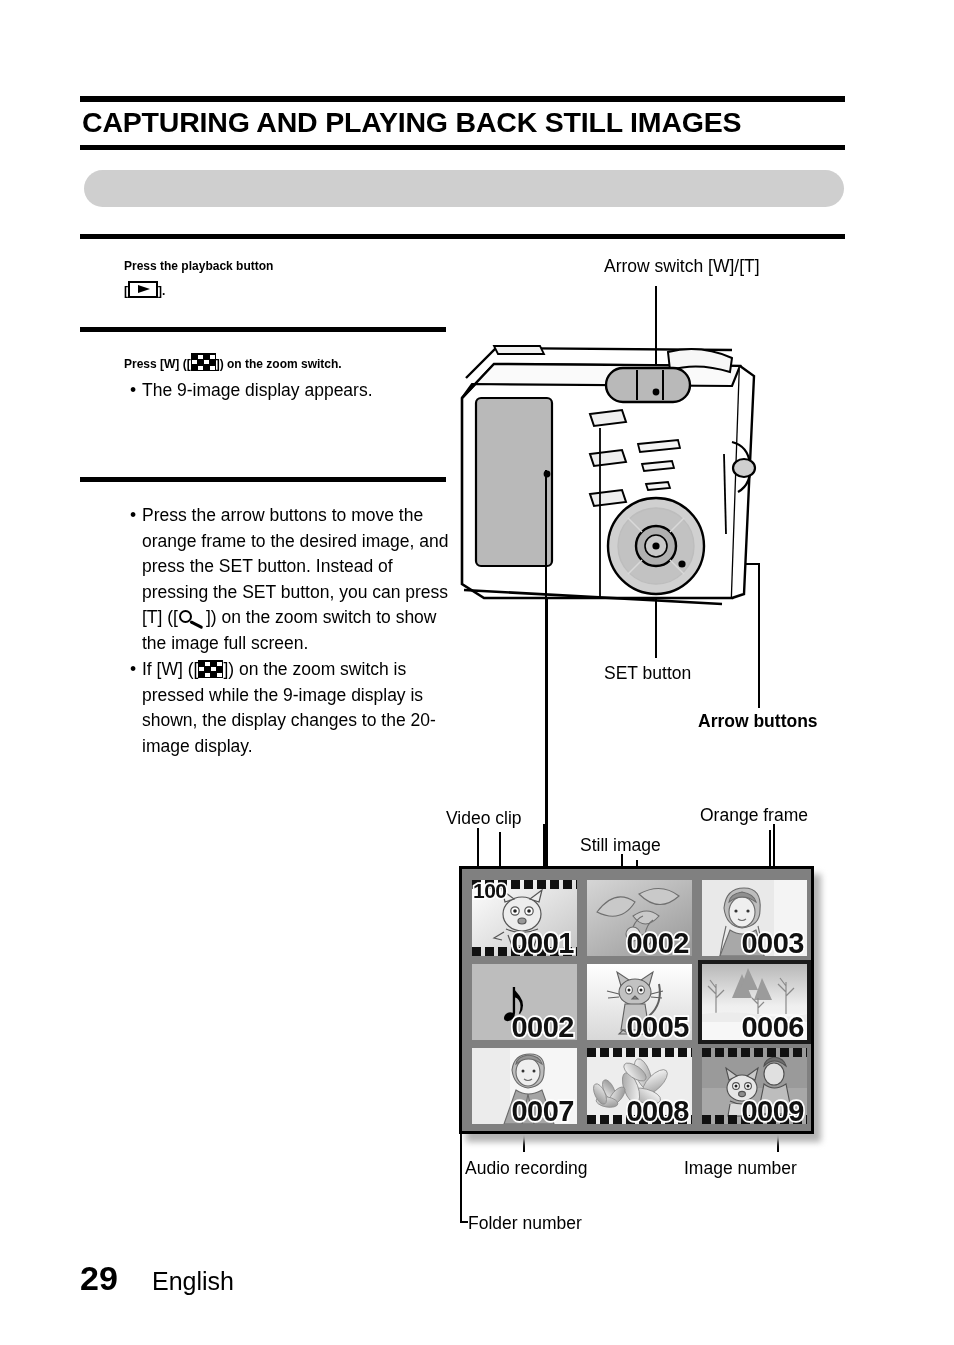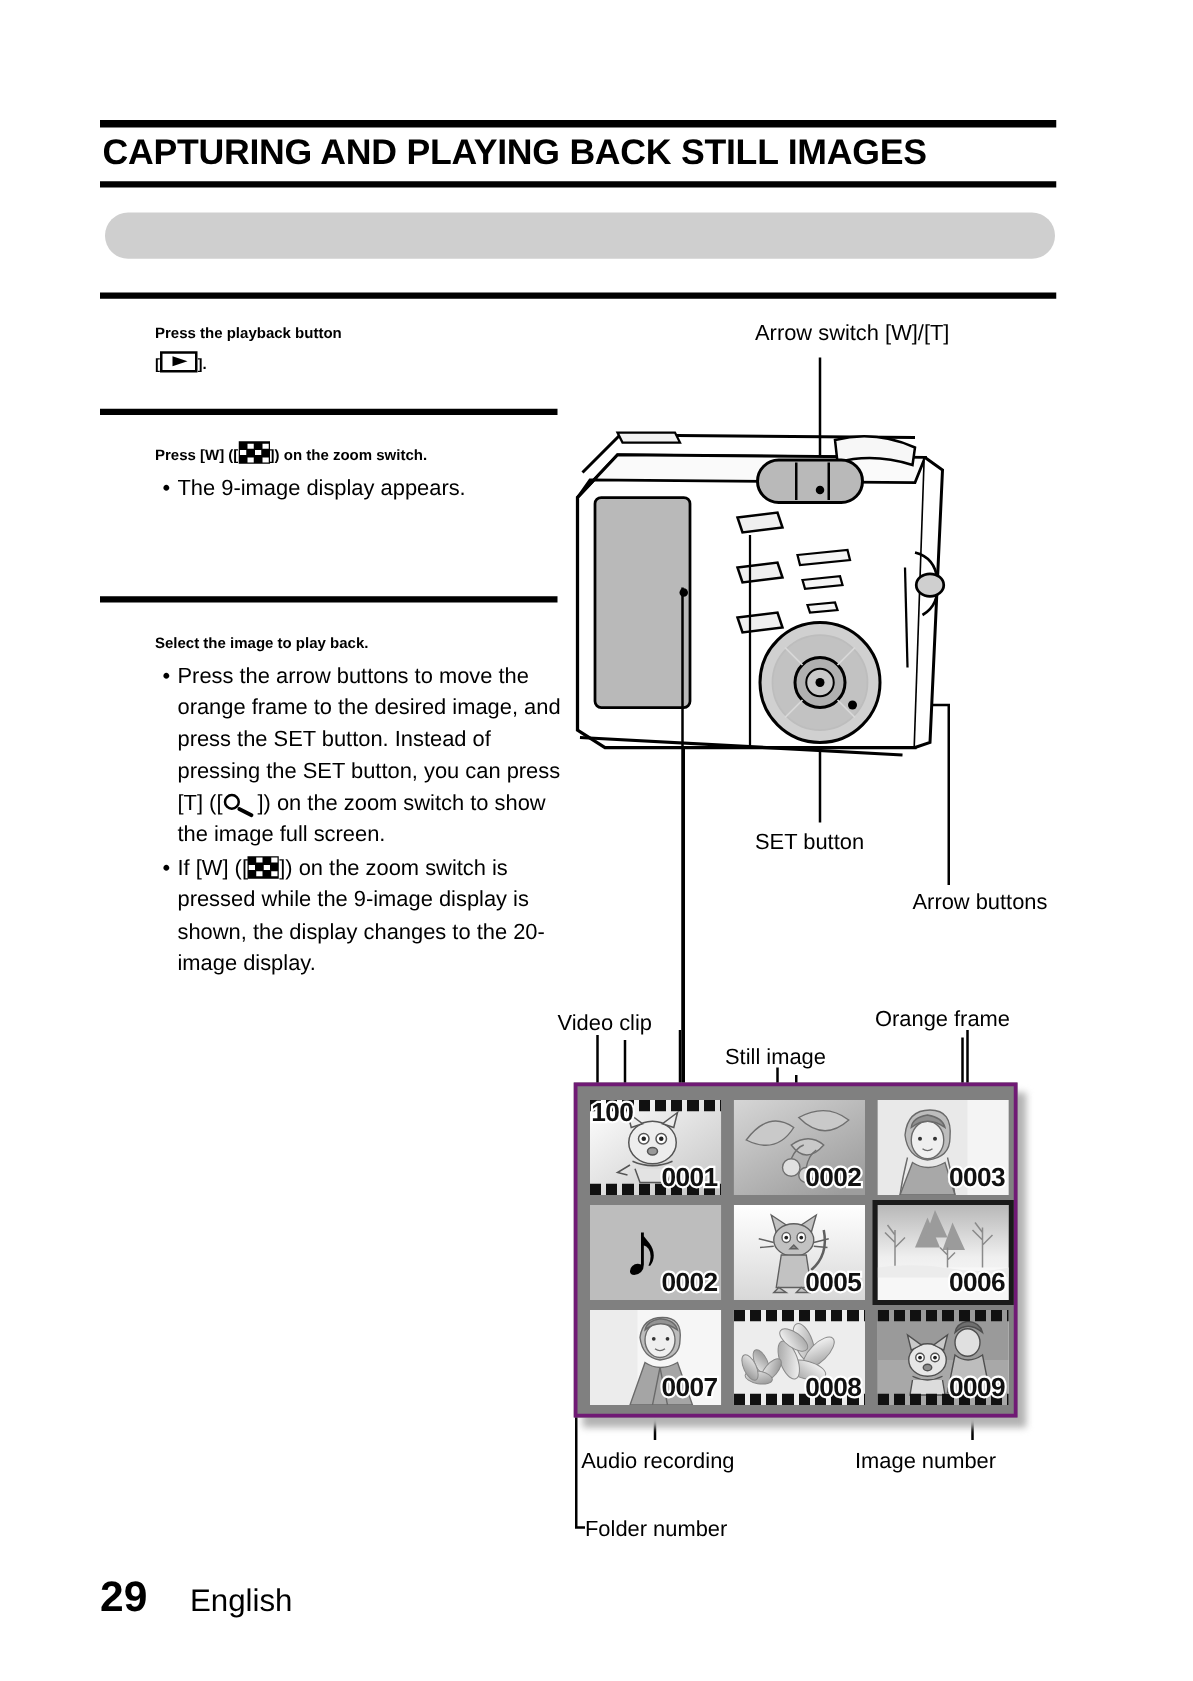--- a/index.html
+++ b/index.html
@@ -190,21 +190,21 @@
 
   
   .anno {
     position: absolute;
     font-size: 17.5px;
     line-height: 21px;
     white-space: nowrap;
   }
   #anno-zoom   { left: 604px; top: 256px; }
   #anno-set    { left: 604px; top: 663px; }
-  #anno-arrow  { left: 730px; top: 711px; }
+  #anno-arrow  { left: 698px; top: 711px; font-weight: bold; }
   #anno-video  { left: 446px; top: 808px; }
   #anno-still  { left: 580px; top: 835px; }
   #anno-orange { left: 700px; top: 805px; }
   #anno-audio  { left: 465px; top: 1158px; }
   #anno-imgnum { left: 684px; top: 1158px; }
   #anno-folder { left: 468px; top: 1213px; }
 
   
   #lcd-shadow {
     position: absolute;
@@ -215,21 +215,21 @@
     background: #b3b3b3;
     filter: blur(3px);
   }
   #lcd {
     position: absolute;
     left: 459px;
     top: 866px;
     width: 355px;
     height: 268px;
     background: #808080;
-    border: 3px solid #701a75;
+    border: 3px solid #000000;
     box-sizing: border-box;
   }
   #lcd-grid {
     position: absolute;
     left: 10px;
     top: 11px;
     width: 335px;
     height: 246px;
     display: grid;
     grid-template-columns: repeat(3, 105px);
@@ -269,21 +269,21 @@
 
   .cell.selected {
     outline: 5px solid #1a1a1a;
     outline-offset: -1px;
   }
 
   .cell .num {
     position: absolute;
     right: 3px;
     bottom: 2px;
-    font-size: 21px;
+    font-size: 29px;
     font-weight: bold;
     line-height: 22px;
     color: #111;
     -webkit-text-stroke: 3.4px #ffffff;
     paint-order: stroke fill;
     z-index: 6;
     letter-spacing: -0.5px;
   }
   .cell .folder {
     position: absolute;
@@ -353,21 +353,20 @@
     </div>
     <div class="bullet-row">
       <div class="bullet-dot">•</div>
       <div class="bullet-text">The 9-image display appears.</div>
     </div>
   </div>
 
   <div class="sep-left" id="sep-2"></div>
 
   <div class="col-left" id="step3">
-    <div class="step-head">Select the image to play back.</div>
 
     <div class="bullet-row">
       <div class="bullet-dot">•</div>
       <div class="bullet-text"><span>Press the arrow buttons to move the orange frame to the desired image, and press the SET button. Instead of pressing the SET button, you can press [T] ([</span><span class="icon-mag"><span class="ring"></span><span class="handle"></span></span><span>]) on the zoom switch to show the image full screen.</span></div>
     </div>
 
     <div class="bullet-row">
       <div class="bullet-dot">•</div>
       <div class="bullet-text"><span>If [W] ([</span><span class="icon-grid"></span><span>]) on the zoom switch is pressed while the 9-image display is shown, the display changes to the 20-image display.</span></div>
     </div>

